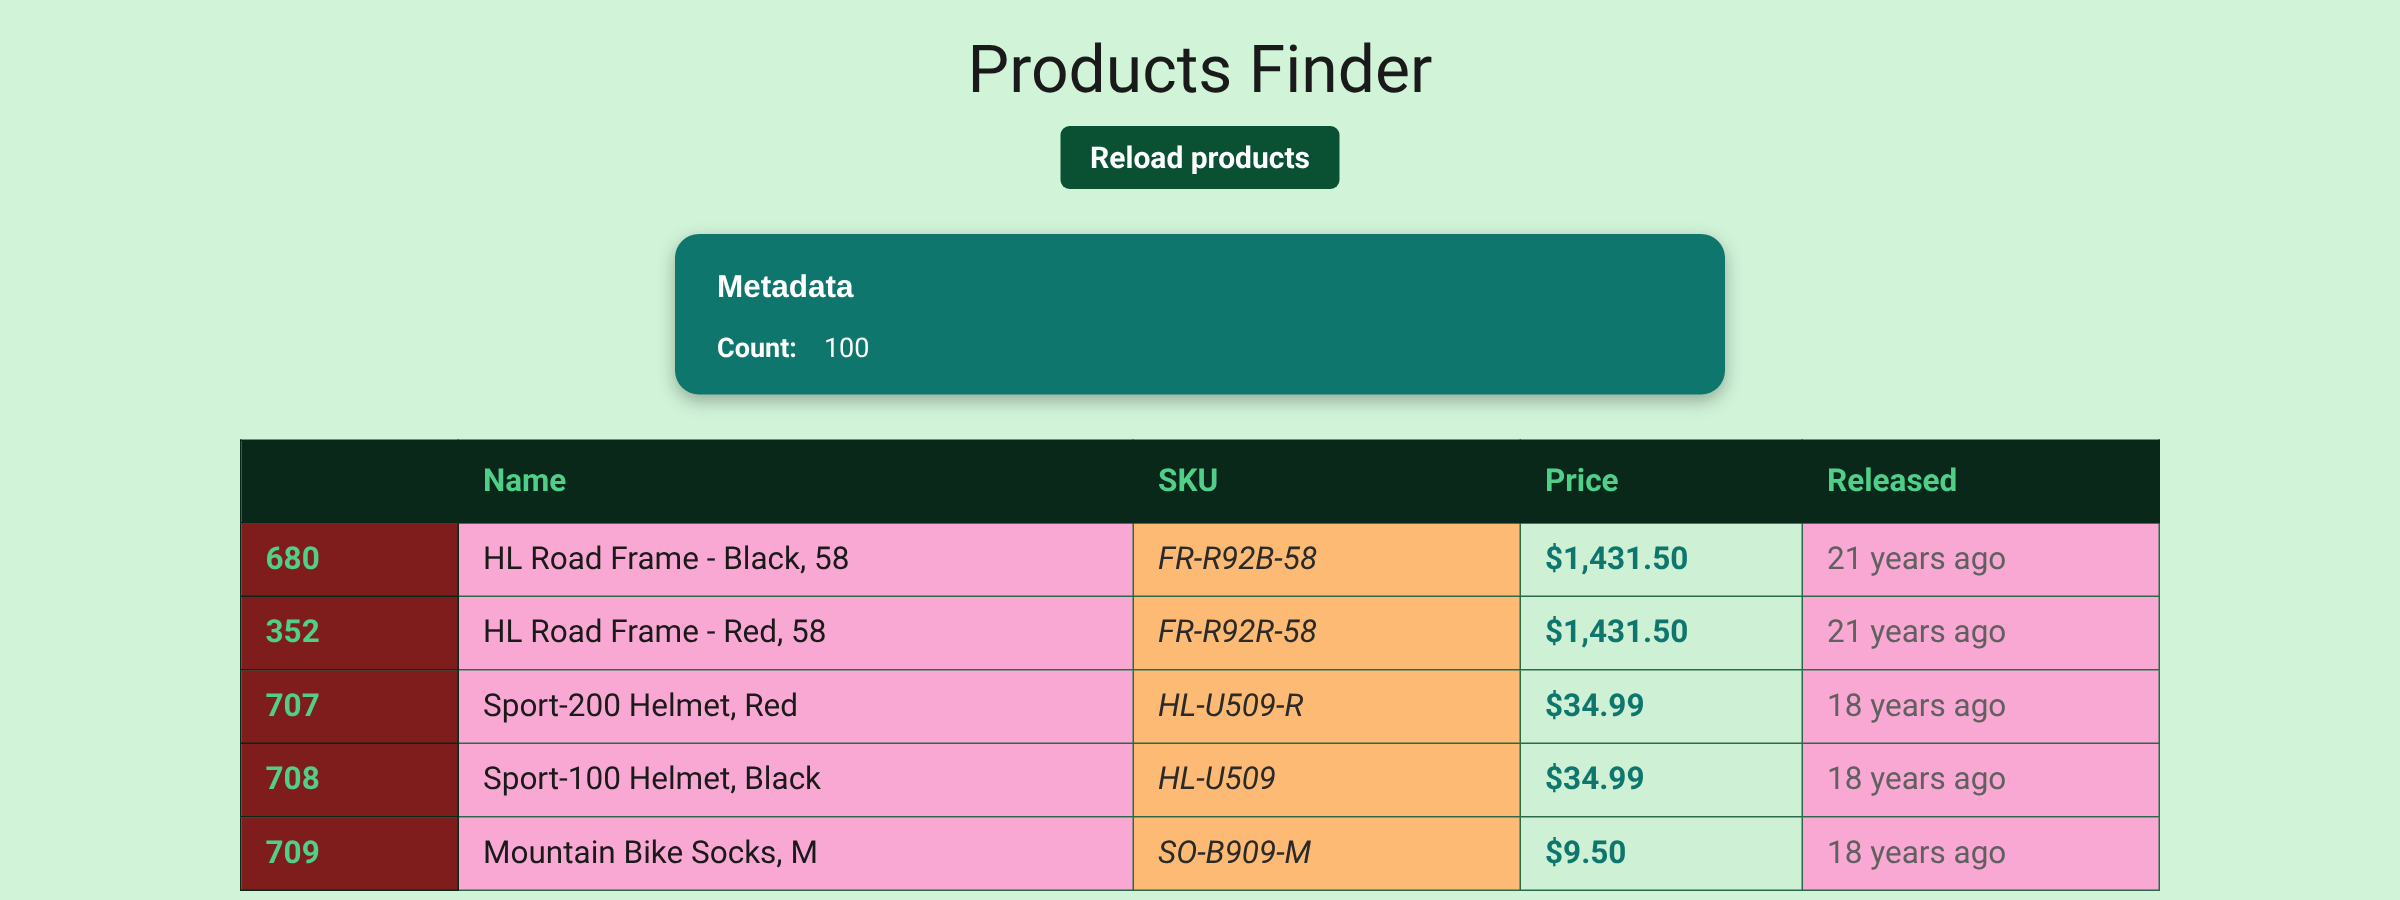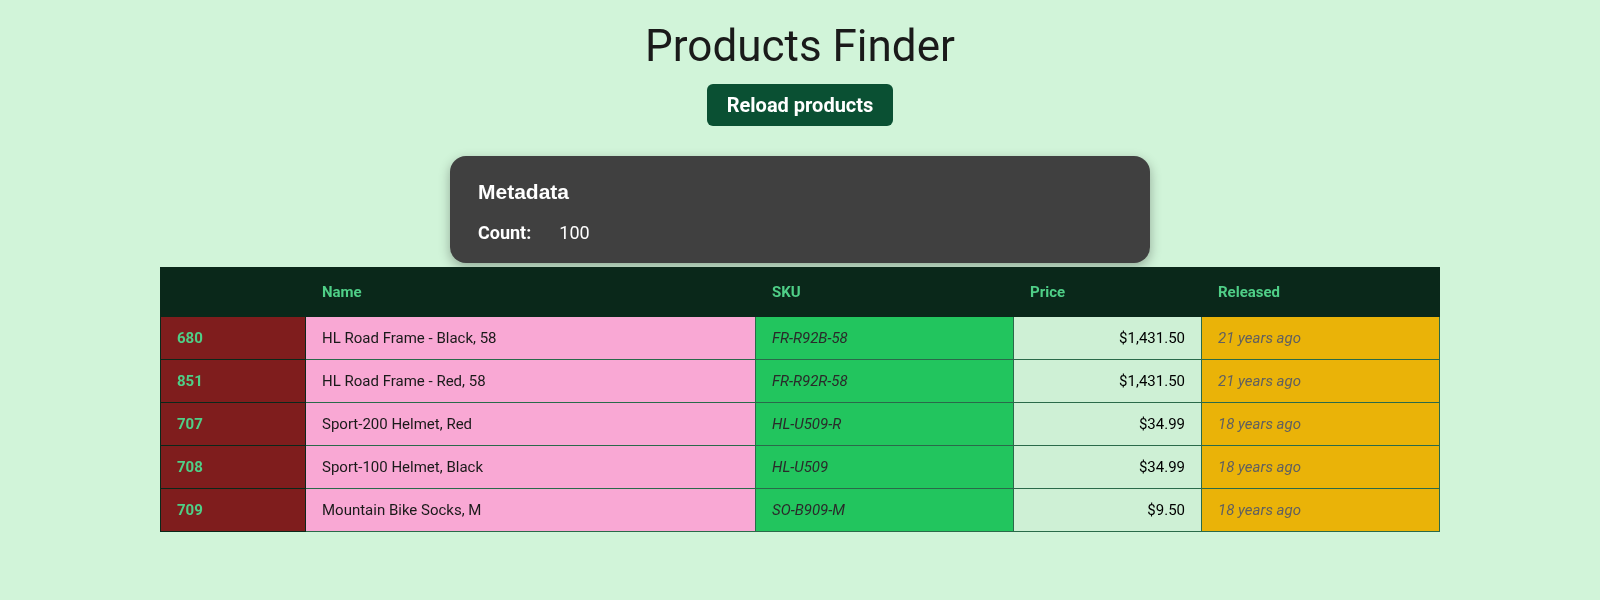--- a/index.html
+++ b/index.html
@@ -33,53 +33,53 @@
       color: #ffffff;
       border: none;
       padding: 9px 20px;
       font-size: 20px;
       font-weight: 700;
       border-radius: 6px;
       cursor: pointer;
       font-family: inherit;
     }
     .metadata-card {
-      background-color: #404040;
+      background-color: #0f766e;
       color: #ffffff;
       border-radius: 16px;
       padding: 24px 28px 20px 28px;
       width: 700px;
-      margin: 0 auto 4px auto;
+      margin: 0 auto 30px auto;
       box-shadow: 0 4px 12px rgba(0,0,0,0.3);
     }
     .metadata-title {
       font-size: 21px;
       font-weight: 900;
       margin-bottom: 18px;
       font-family: Arial Black, Arial, sans-serif;
     }
     .metadata-row {
       display: flex;
       align-items: center;
-      gap: 28px;
+      gap: 18px;
       font-size: 18px;
     }
     .metadata-label {
       font-weight: 700;
     }
     .metadata-value {
       font-weight: 400;
     }
     .table-wrap {
       padding: 0 80px;
     }
     table {
       width: 100%;
       border-collapse: collapse;
-      font-size: 15px;
+      font-size: 21px;
     }
     thead th {
       background-color: #0a281a;
       color: #4fcf87;
       font-weight: 700;
       text-align: left;
       padding: 15px 16px;
       border: 1px solid #0a281a;
     }
     thead th.th-id {
@@ -107,33 +107,32 @@
       color: #4fcf87;
       font-weight: 700;
       text-align: left;
       border-color: #0a281a;
     }
     tbody td.col-name {
       background-color: #f9a8d4;
       color: #1a1a1a;
     }
     tbody td.col-sku {
-      background-color: #22c55e;
+      background-color: #fdba74;
       color: #2a2a2a;
       font-style: italic;
     }
     tbody td.col-price {
       background-color: #cef0d5;
-      color: #000000;
-      text-align: right;
+      color: #0f766e;
+      font-weight: bold;
     }
     tbody td.col-released {
-      background-color: #eab308;
+      background-color: #f9a8d4;
       color: #606060;
-      font-style: italic;
     }
   </style>
 </head>
 <body>
 
 <div class="container">
   <div class="header">
     <h1 class="title">Products Finder</h1>
     <button class="reload-btn">Reload products</button>
   </div>
@@ -159,21 +158,21 @@
       </thead>
       <tbody id="table-body">
       <tr>
             <td class="col-id">680</td>
             <td class="col-name">HL Road Frame - Black, 58</td>
             <td class="col-sku">FR-R92B-58</td>
             <td class="col-price">$1,431.50</td>
             <td class="col-released">21 years ago</td>
           </tr>
           <tr>
-            <td class="col-id">851</td>
+            <td class="col-id">352</td>
             <td class="col-name">HL Road Frame - Red, 58</td>
             <td class="col-sku">FR-R92R-58</td>
             <td class="col-price">$1,431.50</td>
             <td class="col-released">21 years ago</td>
           </tr>
           <tr>
             <td class="col-id">707</td>
             <td class="col-name">Sport-200 Helmet, Red</td>
             <td class="col-sku">HL-U509-R</td>
             <td class="col-price">$34.99</td>

